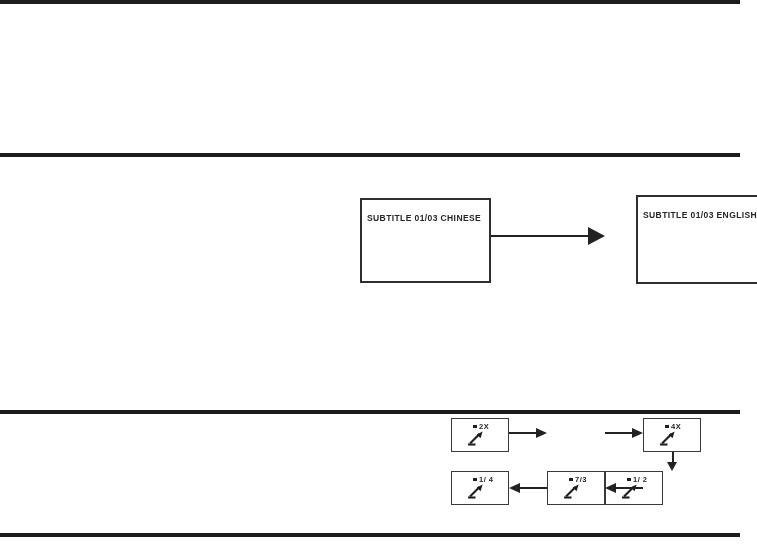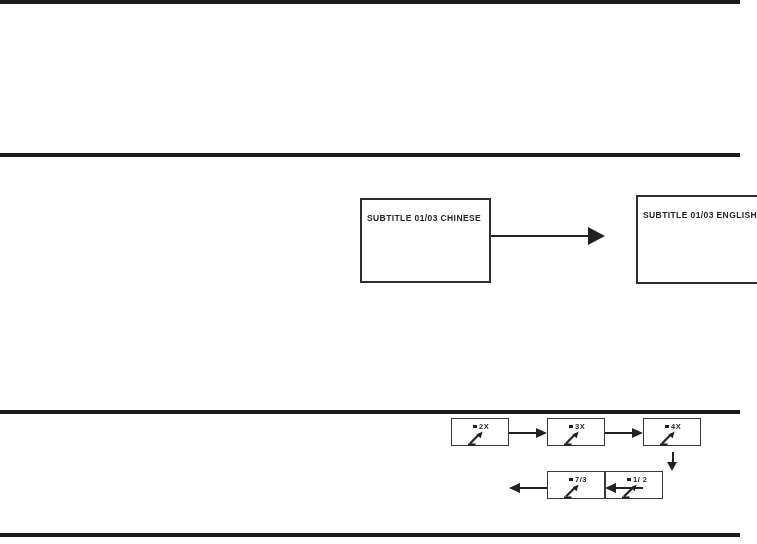--- a/index.html
+++ b/index.html
@@ -58,21 +58,21 @@
     width: 0; height: 0;
     border-top: 9px solid transparent;
     border-bottom: 9px solid transparent;
     border-left: 17px solid #222222;
   }
 
   
   .speed-box {
     position: absolute;
     box-sizing: border-box;
-    width: 58px; height: 28px;
+    width: 58px; height: 34px;
     border: 1.8px solid #3a3a3a;
     background: #ffffff;
   }
   .speed-label {
     position: absolute;
     top: 3px; left: 21px;
     font-size: 7.5px;
     font-weight: bold;
     letter-spacing: 0.5px;
     color: #1f1f1f;
@@ -173,31 +173,20 @@
         <span class="sq"></span>
         <span>2X</span>
       </span>
     <svg class="ff-icon" viewBox="0 0 19 17">
       <line x1="1" y1="14.5" x2="8.5" y2="14.5"></line>
       <line x1="3" y1="13.5" x2="12.5" y2="4"></line>
       <polygon points="15.6,1.4 13.6,8.2 9.6,4.4"></polygon>
     </svg>
   </div>
 
-  <div class="speed-box sb-3x">
-    <span class="speed-label">
-        <span class="sq"></span>
-        <span>3X</span>
-      </span>
-    <svg class="ff-icon" viewBox="0 0 19 17">
-      <line x1="1" y1="14.5" x2="8.5" y2="14.5"></line>
-      <line x1="3" y1="13.5" x2="12.5" y2="4"></line>
-      <polygon points="15.6,1.4 13.6,8.2 9.6,4.4"></polygon>
-    </svg>
-  </div>
 
   <div class="speed-box sb-4x">
     <span class="speed-label">
         <span class="sq"></span>
         <span>4X</span>
       </span>
     <svg class="ff-icon" viewBox="0 0 19 17">
       <line x1="1" y1="14.5" x2="8.5" y2="14.5"></line>
       <line x1="3" y1="13.5" x2="12.5" y2="4"></line>
       <polygon points="15.6,1.4 13.6,8.2 9.6,4.4"></polygon>
@@ -221,20 +210,31 @@
         <span class="sq"></span>
         <span>7/3</span>
       </span>
     <svg class="ff-icon" viewBox="0 0 19 17">
       <line x1="1" y1="14.5" x2="8.5" y2="14.5"></line>
       <line x1="3" y1="13.5" x2="12.5" y2="4"></line>
       <polygon points="15.6,1.4 13.6,8.2 9.6,4.4"></polygon>
     </svg>
   </div>
 
+  <div class="speed-box sb-14">
+    <span class="speed-label">
+        <span class="sq"></span>
+        <span>1/ 4</span>
+      </span>
+    <svg class="ff-icon" viewBox="0 0 19 17">
+      <line x1="1" y1="14.5" x2="8.5" y2="14.5"></line>
+      <line x1="3" y1="13.5" x2="12.5" y2="4"></line>
+      <polygon points="15.6,1.4 13.6,8.2 9.6,4.4"></polygon>
+    </svg>
+  </div>
 
   <div class="flow-line-h a1-line"></div>
   <div class="head-right a1-head"></div>
 
   <div class="flow-line-h a2-line"></div>
   <div class="head-right a2-head"></div>
 
   <div class="flow-line-v a3-line"></div>
   <div class="head-down a3-head"></div>
 

